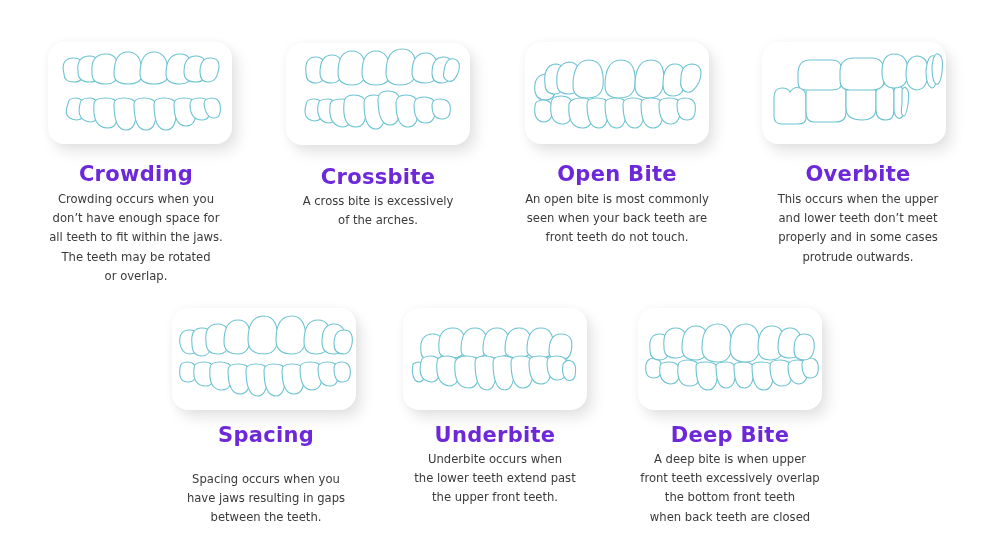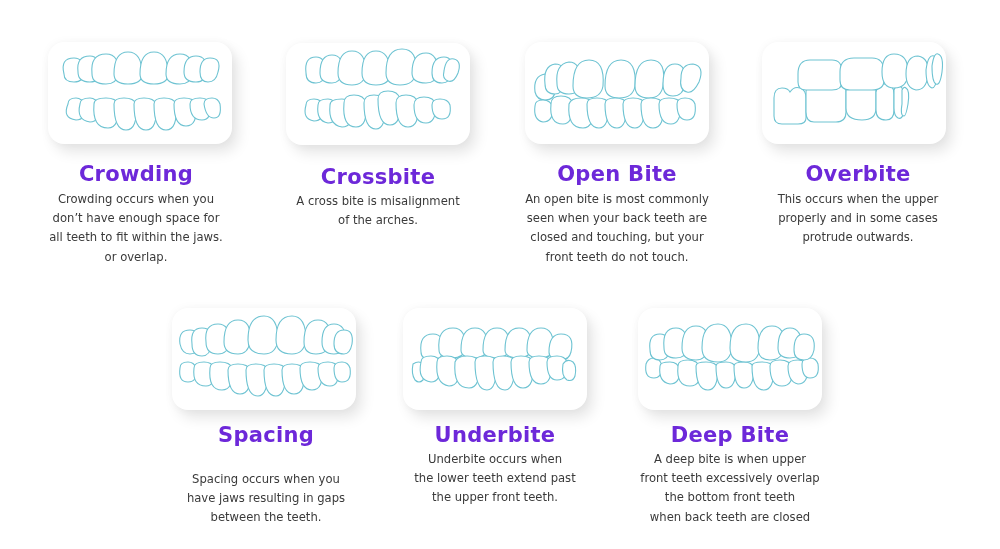--- a/index.html
+++ b/index.html
@@ -39,20 +39,21 @@
         <path d="M142 62 q0 16 12 16 q10 0 8 -16 q-2 -6 -10 -6 q-10 0 -10 6z"></path>
         <path d="M156 62 q2 14 10 14 q8 0 6 -14 q-2 -6 -8 -6 q-8 0 -8 6z"></path>
       </g>
     </svg>
   </div>
   <div class="title" style="top:162px;">Crowding</div>
   <div class="desc" style="top:190px;">
     <div>Crowding occurs when you</div>
     <div>don’t have enough space for</div>
     <div>all teeth to fit within the jaws.</div>
+    <div>The teeth may be rotated</div>
     <div>or overlap.</div>
   </div>
 </div>
 
 <div class="item" style="left:268px; top:0;">
   <div class="card" style="left:18px; top:43px;">
     <svg viewBox="0 0 184 102">
       <g class="tooth">
         <path d="M20 30 q-2 -16 10 -16 q10 0 10 16 q-2 10 -10 10 q-10 0 -10 -10z"></path>
         <path d="M34 30 q0 -18 12 -18 q12 0 10 18 q-2 10 -10 10 q-12 0 -12 -10z"></path>
@@ -69,21 +70,21 @@
         <path d="M78 60 q0 26 12 26 q10 0 10 -26 q-2 -8 -12 -8 q-10 0 -10 8z"></path>
         <path d="M92 56 q0 26 12 26 q12 0 10 -26 q-2 -8 -12 -8 q-10 0 -10 8z"></path>
         <path d="M110 60 q0 24 12 24 q12 0 10 -24 q-2 -8 -12 -8 q-10 0 -10 8z"></path>
         <path d="M128 62 q0 18 12 18 q10 0 10 -18 q-2 -8 -12 -8 q-10 0 -10 8z"></path>
         <path d="M146 62 q0 14 10 14 q10 0 8 -14 q-2 -6 -10 -6 q-8 0 -8 6z"></path>
       </g>
     </svg>
   </div>
   <div class="title" style="top:165px;">Crossbite</div>
   <div class="desc" style="top:192px;">
-    <div>A cross bite is misalignment</div>
+    <div>A cross bite is excessively</div>
     <div>of the arches.</div>
   </div>
 </div>
 
 <div class="item" style="left:507px; top:0;">
   <div class="card" style="left:18px; top:42px;">
     <svg viewBox="0 0 184 102">
       <g class="tooth">
         <path d="M10 50 q-2 -16 10 -18 q10 0 10 16 q0 10 -10 10 q-8 0 -10 -8z"></path>
         <path d="M20 42 q-2 -18 10 -20 q12 0 10 18 q-2 12 -10 12 q-10 0 -10 -10z"></path>
@@ -102,21 +103,20 @@
         <path d="M116 62 q0 24 12 24 q12 0 10 -24 q-2 -6 -12 -6 q-10 0 -10 6z"></path>
         <path d="M134 62 q0 20 12 20 q10 0 10 -20 q-2 -6 -12 -6 q-10 0 -10 6z"></path>
         <path d="M152 62 q0 16 10 16 q10 0 8 -16 q-2 -6 -10 -6 q-8 0 -8 6z"></path>
       </g>
     </svg>
   </div>
   <div class="title" style="top:162px;">Open Bite</div>
   <div class="desc" style="top:190px;">
     <div>An open bite is most commonly</div>
     <div>seen when your back teeth are</div>
-    <div>closed and touching, but your</div>
     <div>front teeth do not touch.</div>
   </div>
 </div>
 
 <div class="item" style="left:748px; top:0;">
   <div class="card" style="left:14px; top:42px;">
     <svg viewBox="0 0 184 102">
       <g class="tooth">
         <path d="M12 56 q0 -10 8 -10 q6 0 8 4 q4 -6 10 -4 q6 2 6 10 l0 20 q0 6 -8 6 l-16 0 q-8 0 -8 -8z"></path>
         <path d="M44 50 q0 -8 8 -8 l24 0 q8 0 8 8 l0 20 q0 10 -10 10 l-22 0 q-8 0 -8 -10z"></path>
@@ -129,20 +129,21 @@
         <path d="M120 30 q0 -18 12 -18 q14 0 14 18 q0 16 -14 16 q-12 0 -12 -16z"></path>
         <path d="M144 32 q0 -18 12 -18 q12 2 10 20 q-2 14 -12 14 q-10 -2 -10 -16z"></path>
         <path d="M164 28 q2 -16 8 -14 q6 2 4 18 q-2 14 -6 14 q-6 -2 -6 -18z"></path>
         <path d="M170 24 q2 -14 6 -12 q6 2 4 18 q-2 14 -6 12 q-4 -2 -4 -18z"></path>
       </g>
     </svg>
   </div>
   <div class="title" style="top:162px;">Overbite</div>
   <div class="desc" style="top:190px;">
     <div>This occurs when the upper</div>
+    <div>and lower teeth don’t meet</div>
     <div>properly and in some cases</div>
     <div>protrude outwards.</div>
   </div>
 </div>
 
 <div class="item" style="left:156px; top:0;">
   <div class="card" style="left:16px; top:308px;">
     <svg viewBox="0 0 184 102">
       <g class="tooth">
         <path d="M8 36 q-2 -14 10 -14 q10 0 10 14 q-2 10 -10 10 q-8 0 -10 -10z"></path>

